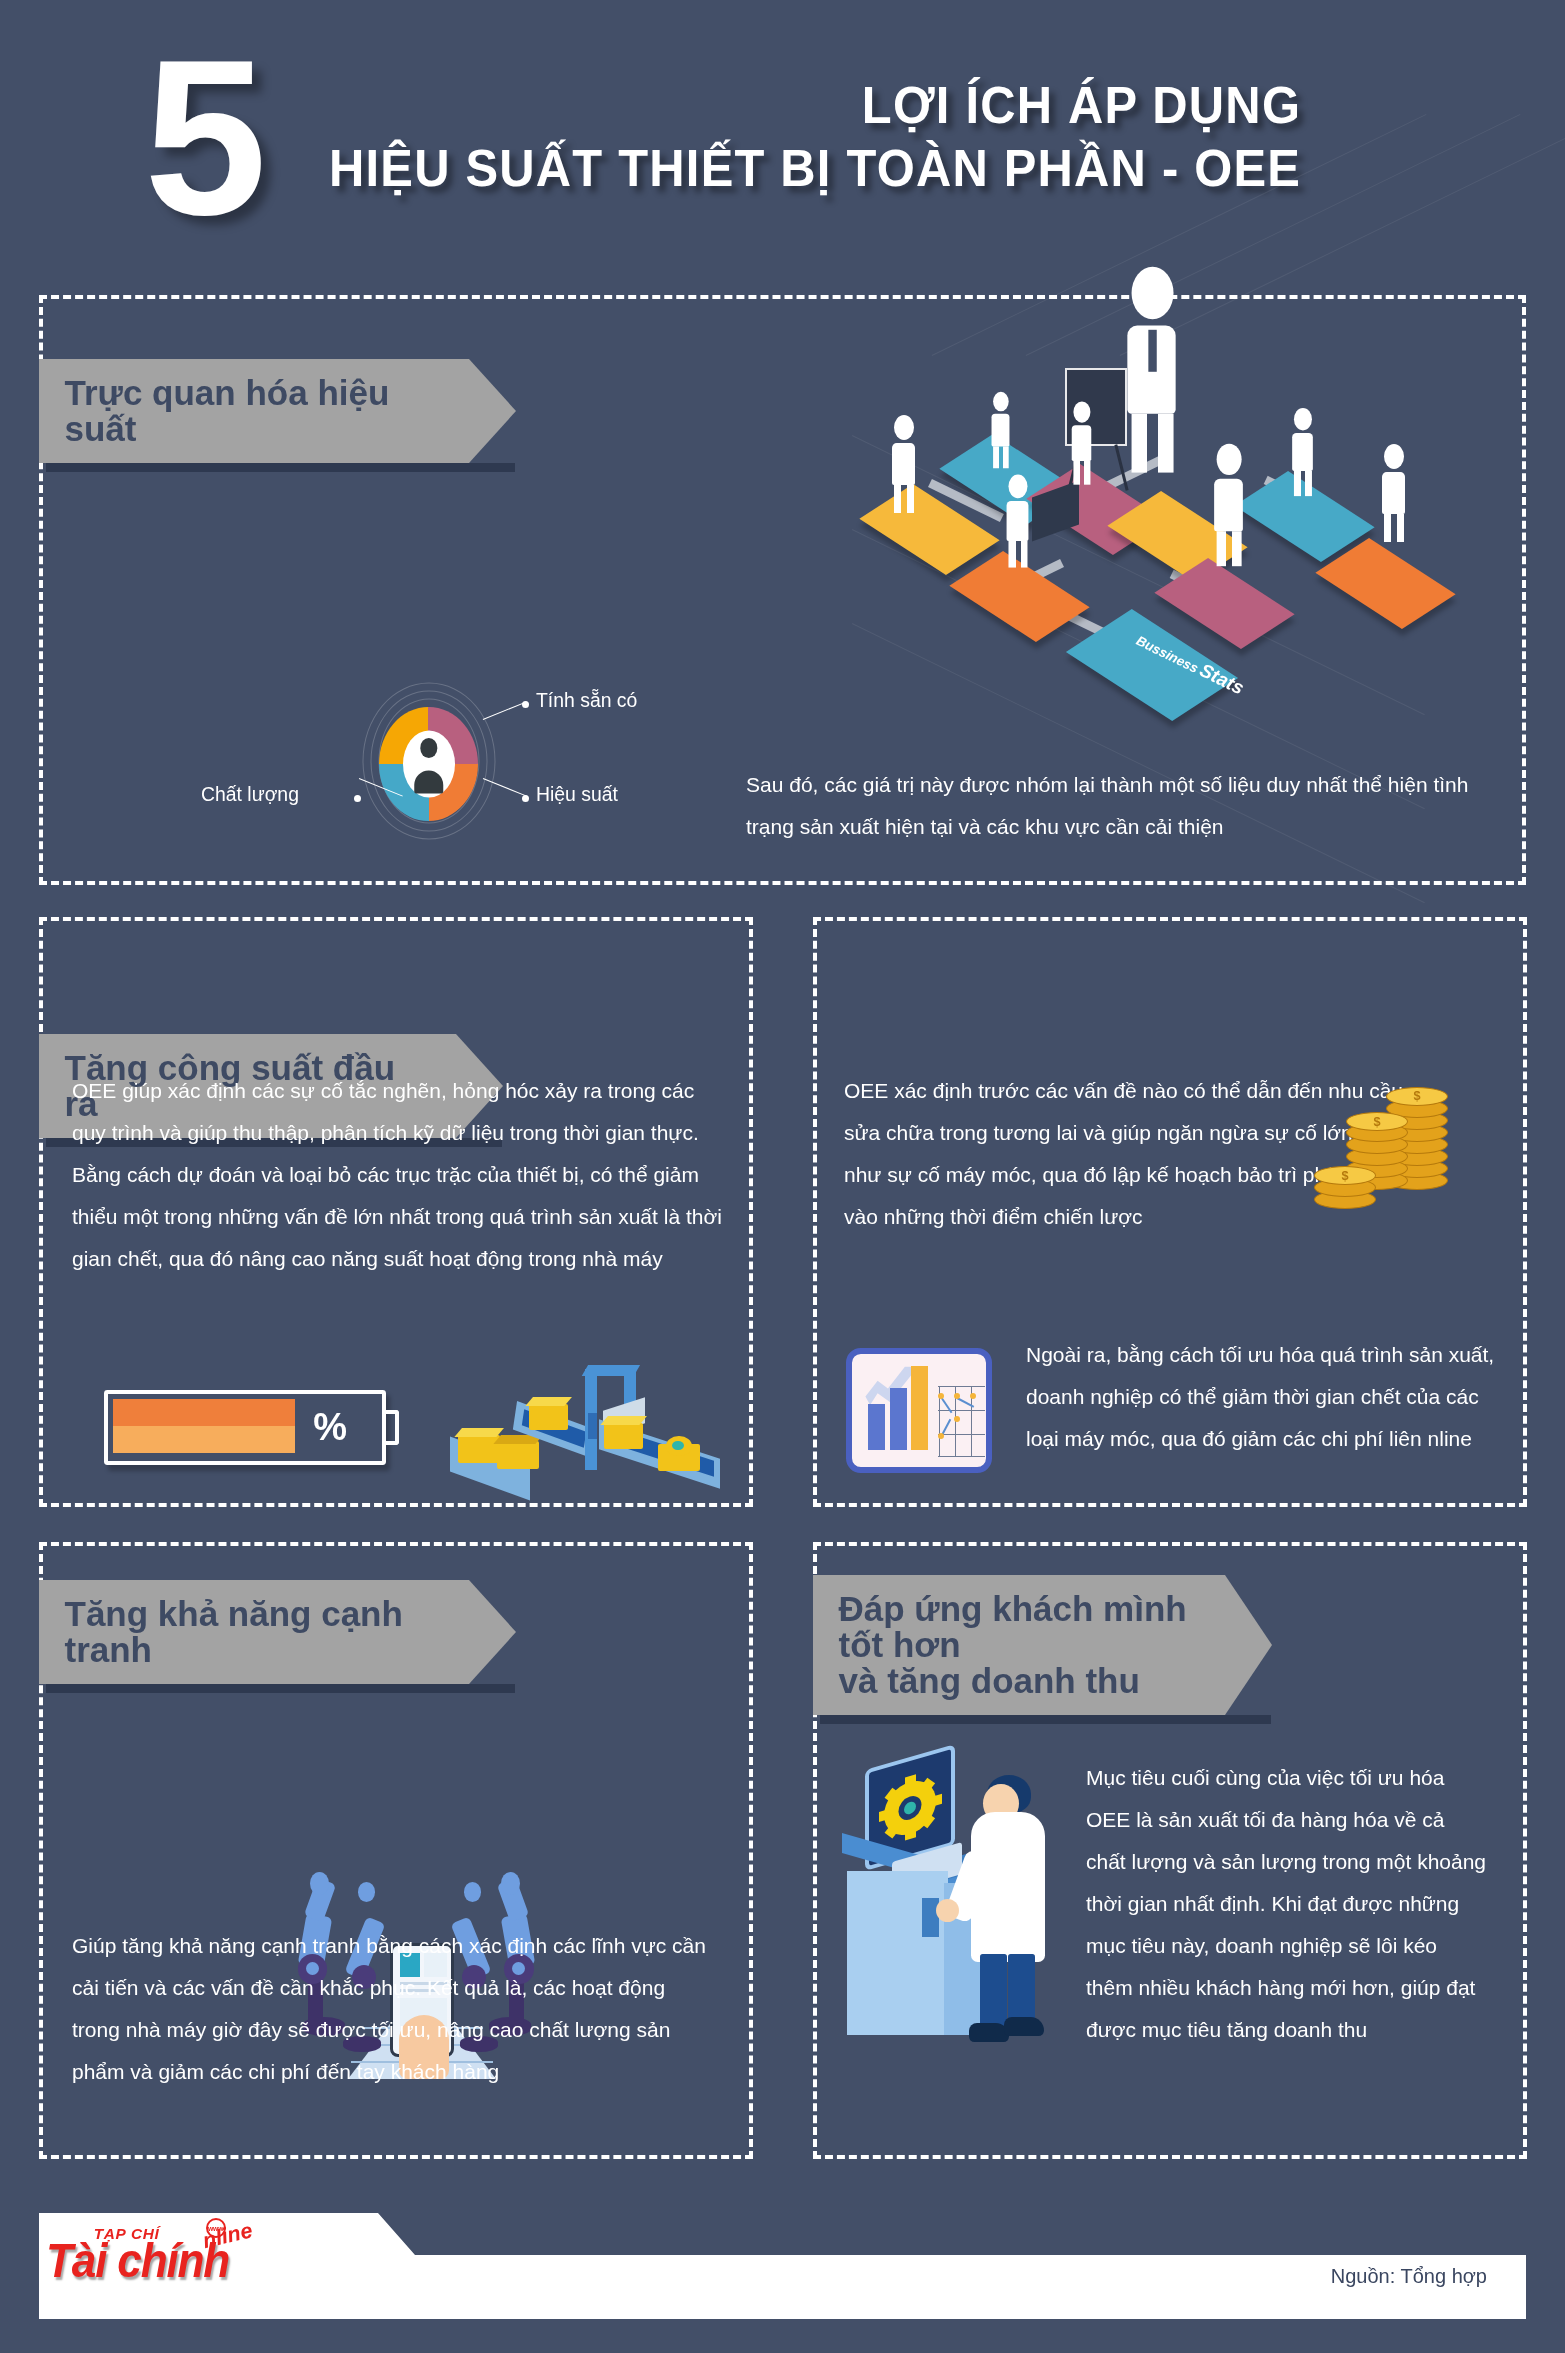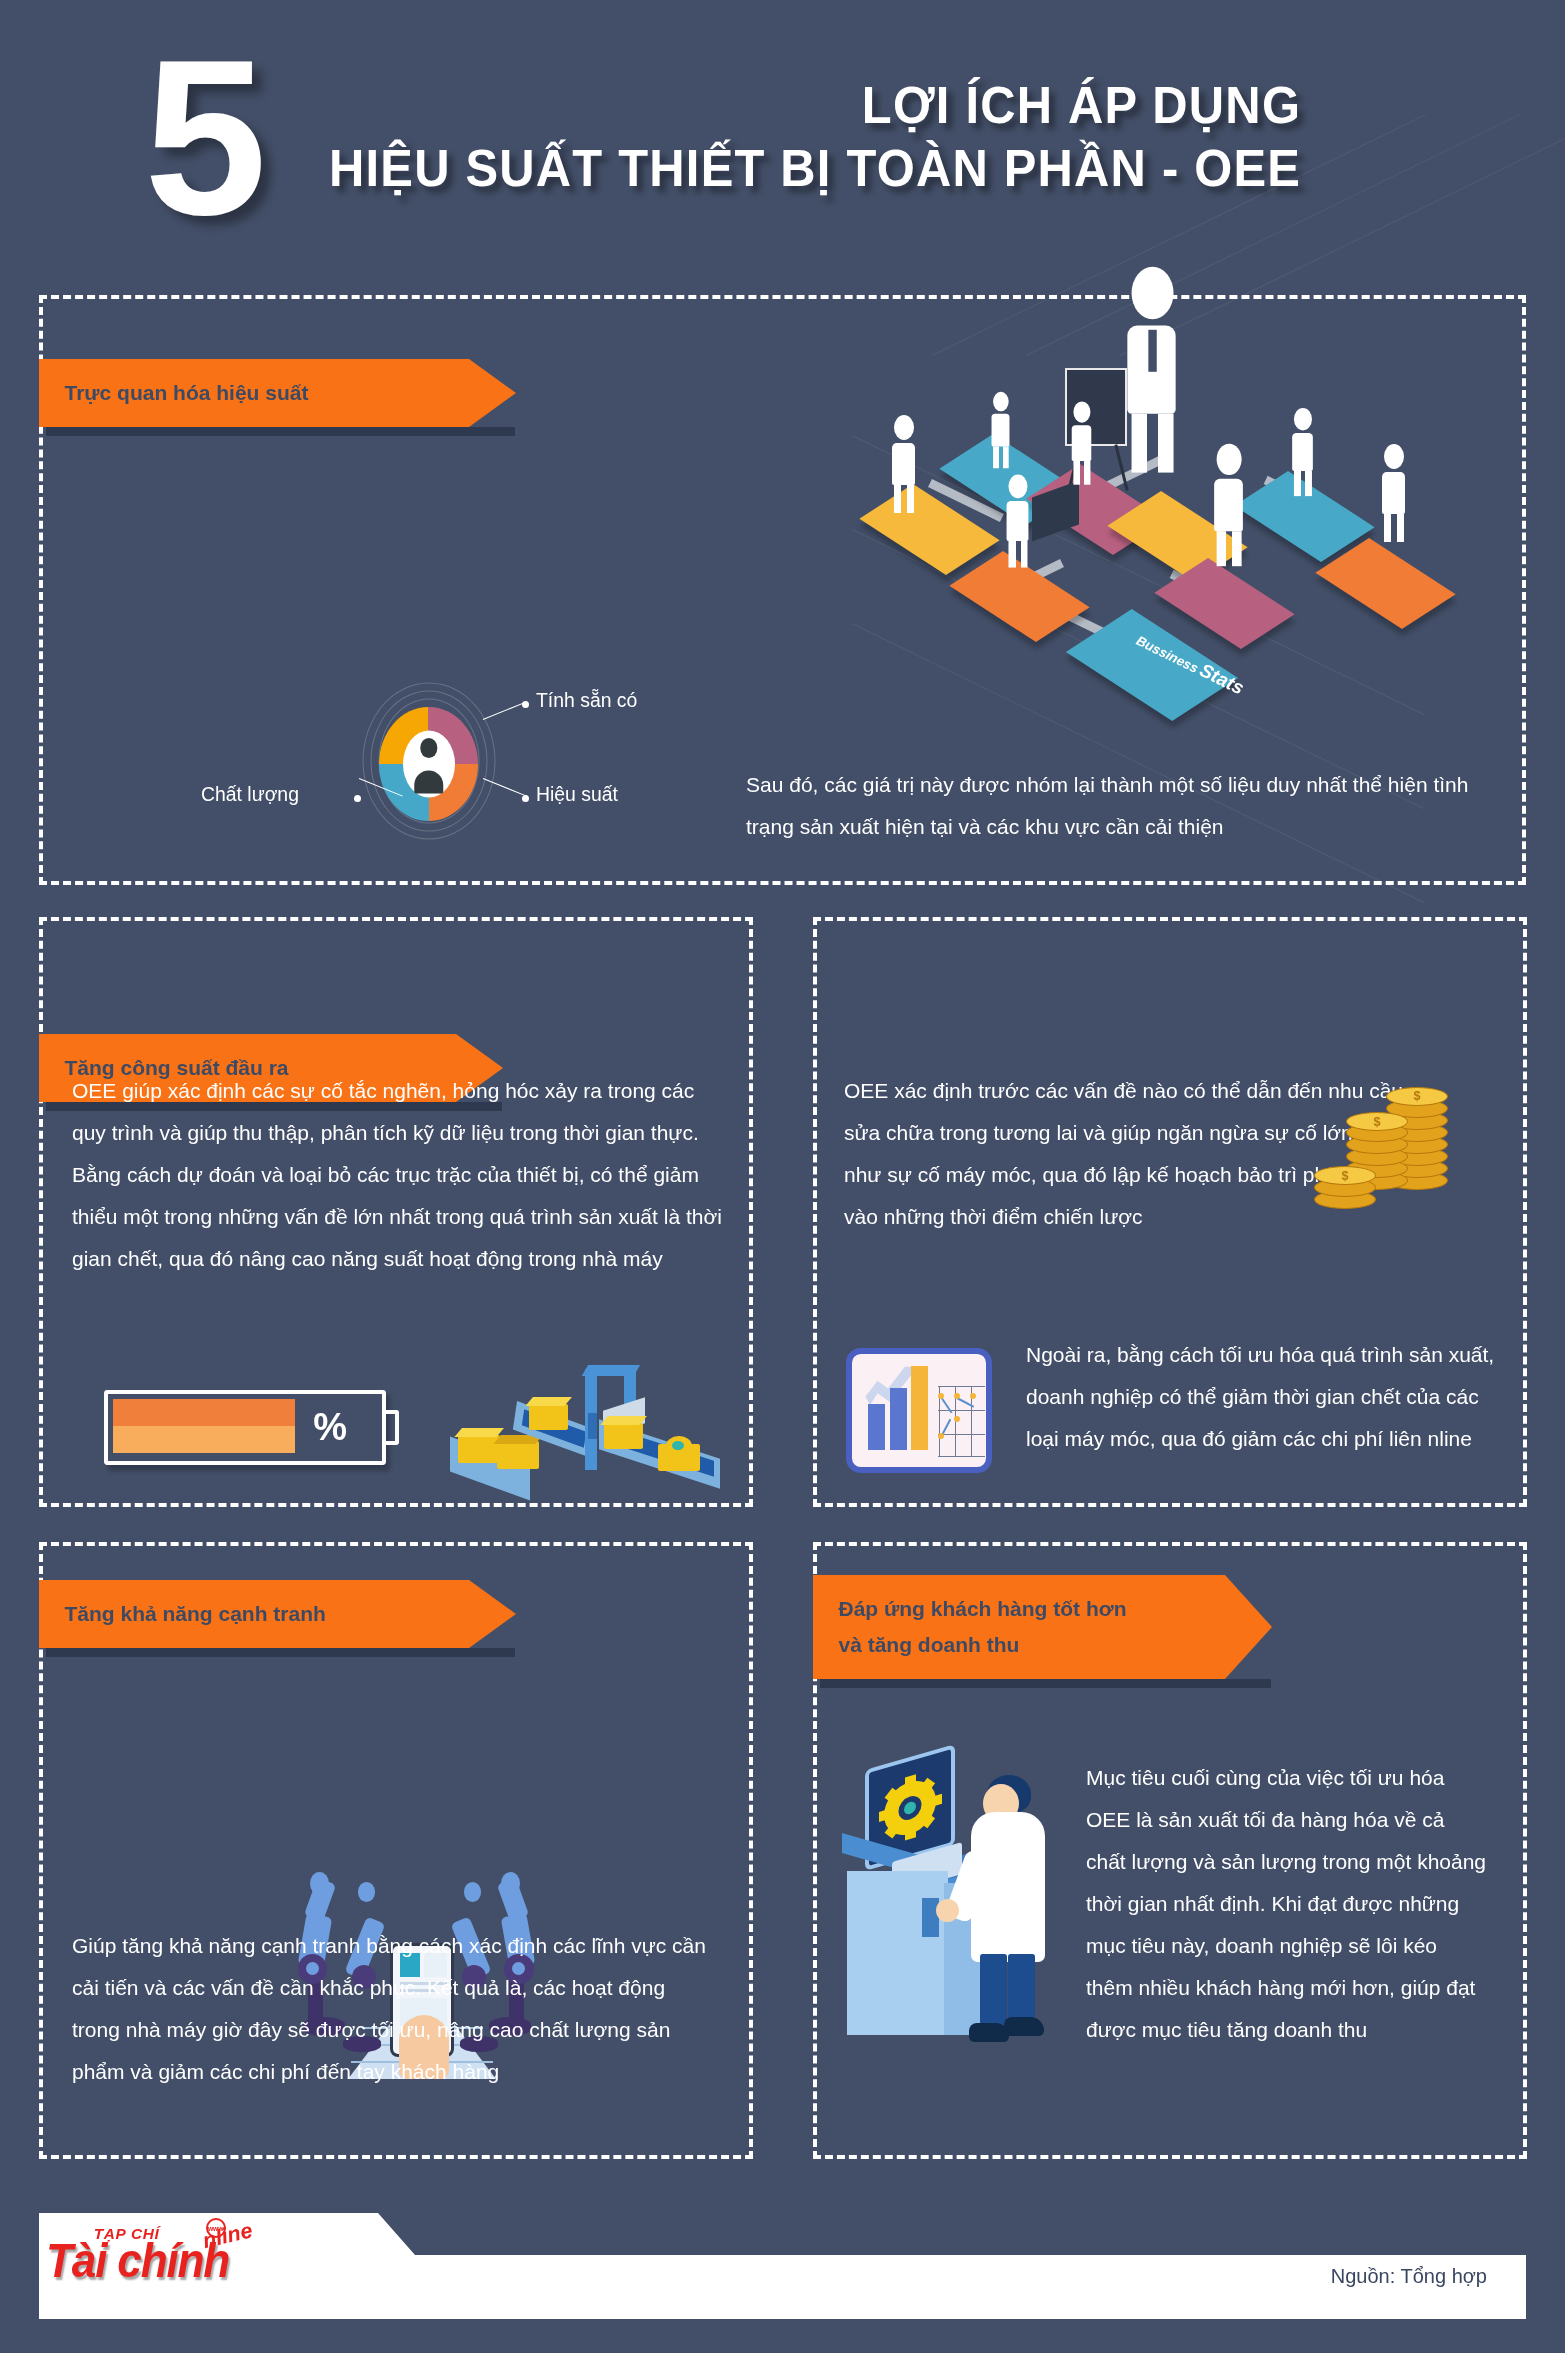--- a/index.html
+++ b/index.html
@@ -69,23 +69,23 @@
   .panel-4 { left: 39px;   top: 1542px; width: 714px; height: 617px; }
   .panel-5 { left: 813px; top: 1542px; width: 714px; height: 617px; }
 
   
   .banner-wrap {
     position: absolute;
     height: auto;
   }
   .banner {
     position: relative;
-    background: #f97316;
+    background: #a3a3a3;
     color: #3e4a63;
-    font-size: 21px;
+    font-size: 35px;
     font-weight: 700;
     line-height: 36px;
     padding: 16px 80px 16px 25.5px;
     clip-path: polygon(0 0, calc(100% - 47px) 0, 100% 50%, calc(100% - 47px) 100%, 0 100%);
     white-space: pre-line;
   }
   .banner-shadow {
     position: absolute;
     left: 6.7px;
     bottom: -9.4px;
@@ -750,21 +750,21 @@
     </div>
     <div class="rb-hand" style="left:131px; top:144px; width:50px; height:64px;"></div>
   </div>
 
   <div class="body-text" style="left:72px; top:1925px; width:634px;">Giúp tăng khả năng cạnh tranh bằng cách xác định các lĩnh vực cần cải tiến và các vấn đề cần khắc phục. Kết quả là, các hoạt động trong nhà máy giờ đây sẽ được tối ưu, nâng cao chất lượng sản phẩm và giảm các chi phí đến tay khách hàng</div>
 
   <div class="panel panel-5"></div>
 
   <div class="banner-wrap" style="left:813px; top:1575px;">
     <div class="banner-shadow" style="width:451px;"></div>
-    <div class="banner" style="width:459px;">Đáp ứng khách hàng tốt hơn
+    <div class="banner" style="width:459px;">Đáp ứng khách mình tốt hơn
 và tăng doanh thu</div>
   </div>
 
   <div class="kiosk">
     <div class="kk-monitor">
       <div class="kk-gear">
         <div class="kk-gear-tooth" style="left:21px; top:-5.4px;"></div>
         <div class="kk-gear-tooth" style="left:21px; top:47px;"></div>
         <div class="kk-gear-tooth" style="left:-5.4px; top:21px;"></div>
         <div class="kk-gear-tooth" style="left:47px; top:21px;"></div>

